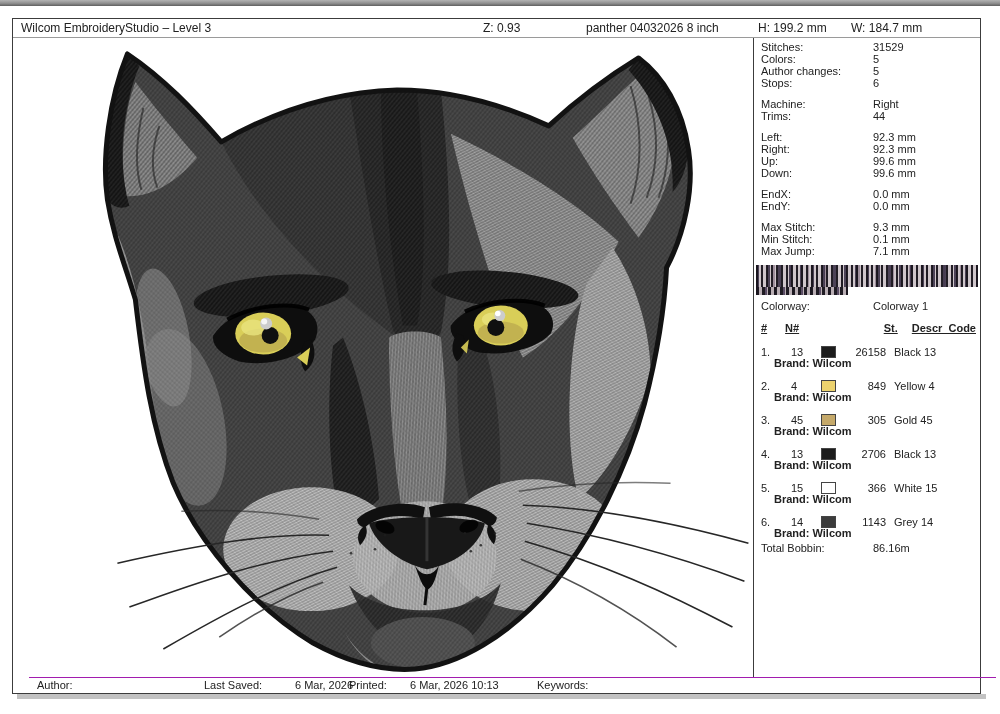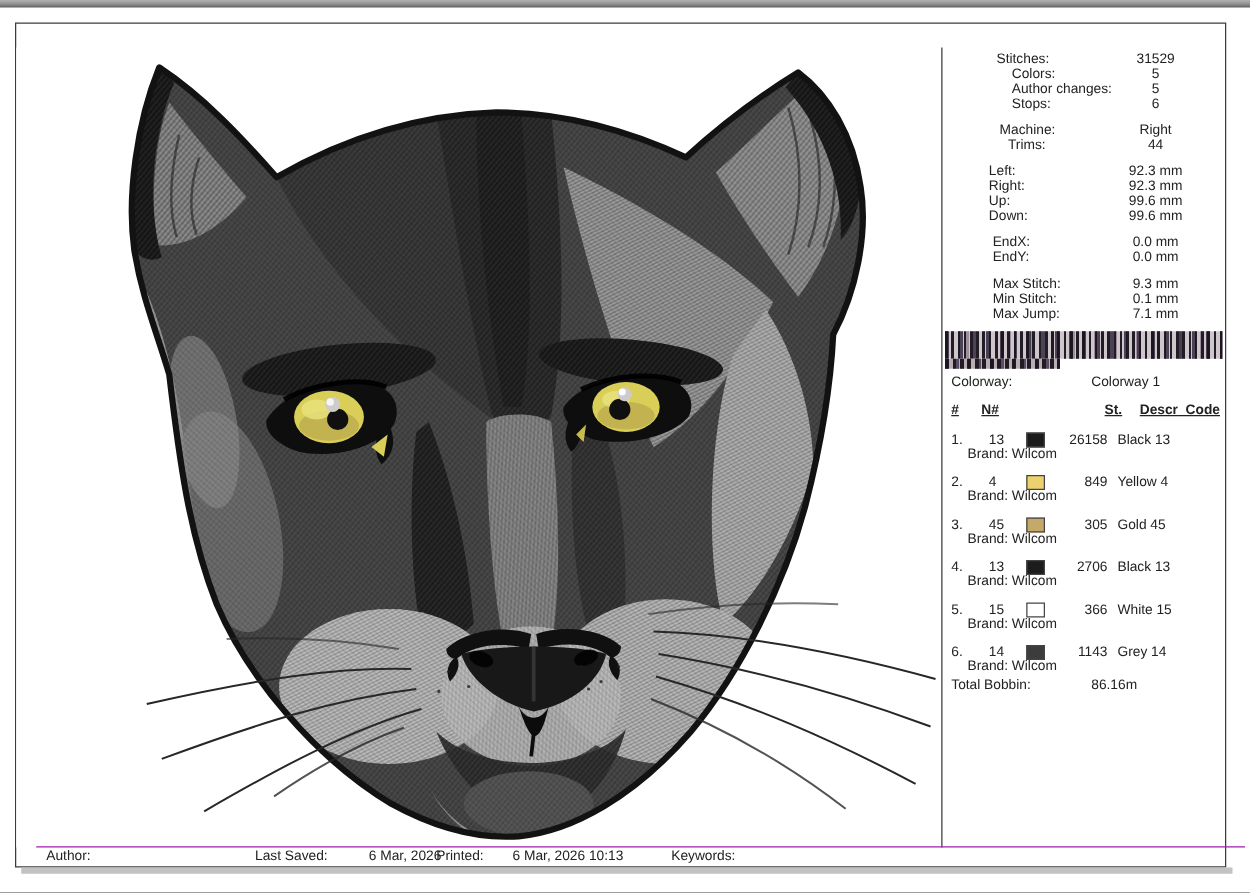--- a/index.html
+++ b/index.html
@@ -26,21 +26,21 @@
   .hdr .t-w{left:838px;}
 
   
   .canvas{position:absolute;left:0;top:19px;width:740px;height:640px;
     border-right:1px solid #3c3c3c;background:#fff;overflow:hidden;}
   .canvas svg{display:block;}
 
   
   .panel{position:absolute;left:741px;top:19px;width:226px;height:640px;
     padding:3px 4px 0 7px;font-size:11px;line-height:12px;box-sizing:border-box;white-space:nowrap;}
-  .srow{display:flex;height:12px;justify-content:center;}
+  .srow{display:flex;height:12px;}
   .srow .lab{width:112px;}
   .gap{height:9px;}
   .bc{margin-top:8px;margin-left:-5px;width:222px;height:22px;
     background:
       repeating-linear-gradient(90deg, rgba(24,20,28,.95) 0 2px, transparent 2px 5px),
       repeating-linear-gradient(90deg, rgba(62,52,74,.9) 0 3px, transparent 3px 11px),
       repeating-linear-gradient(90deg, rgba(150,133,148,.85) 0 2px, transparent 2px 17px),
       linear-gradient(#cfc6cb,#cfc6cb);}
   .bc2{margin-left:-5px;width:92px;height:8px;
     background:
@@ -55,21 +55,21 @@
   .th-num{width:30px;}
   .th-n{width:63px;}
   .th-st{width:35px;margin-left:48px;}
   .trow{display:flex;align-items:center;height:12px;margin-top:11px;}
   .trow.first{margin-top:11px;}
   .tc-num{width:30px;}
   .tc-n{width:30px;}
   .tc-swatch{width:13px;height:10px;border:1px solid #444;margin-right:4px;box-sizing:content-box;}
   .tc-st{width:46px;text-align:right;margin-right:8px;}
   .tc-descr{flex:1;}
-  .tbrand{margin-left:13px;height:11px;line-height:11px;}
+  .tbrand{margin-left:13px;height:11px;line-height:11px;font-weight:bold;}
   .total{display:flex;margin-top:3px;height:12px;}
   .total .lab{width:112px;}
 
   
   .ftr{position:absolute;left:16px;bottom:0;width:100%;height:15px;
     border-top:1px solid #a21caf;font-size:11px;line-height:14px;white-space:nowrap;}
   .ftr span{position:absolute;top:0;}
   .f-author{left:8px;}
   .f-ls-lab{left:175px;}
   .f-ls-val{left:266px;}
@@ -77,20 +77,27 @@
   .f-pr-val{left:381px;}
   .f-kw{left:508px;}
 </style>
 </head>
 <body>
 
 <div class="top-strip"></div>
 
 <div class="page">
 
+  <div class="hdr">
+    <span class="t-title">Wilcom EmbroideryStudio – Level 3</span>
+    <span class="t-zoom">Z: 0.93</span>
+    <span class="t-name">panther 04032026 8 inch</span>
+    <span class="t-h">H: 199.2 mm</span>
+    <span class="t-w">W: 184.7 mm</span>
+  </div>
 
   <div class="canvas">
     <svg width="740" height="640" viewBox="0 0 740 641">
       <defs>
         <clipPath id="headClip">
           <path d="M114,16 C96,60 88,120 94,162 C100,200 112,228 122,262 C130,330 138,390 160,446 C185,505 240,570 300,606 C340,628 375,634 402,632 C445,628 495,600 540,548 C580,500 615,430 632,366 C645,315 652,270 654,230 C672,196 682,150 676,112 C670,70 650,38 626,20 C590,42 560,66 536,88 C480,62 430,52 384,52 C320,54 260,74 208,104 C180,72 150,40 114,16 Z"></path>
         </clipPath>
         <pattern id="hW" width="3.2" height="3.2" patternUnits="userSpaceOnUse" patternTransform="rotate(40)">
           <line x1="1.6" y1="0" x2="1.6" y2="3.2" stroke="#ffffff" stroke-width="0.9"></line>
         </pattern>

